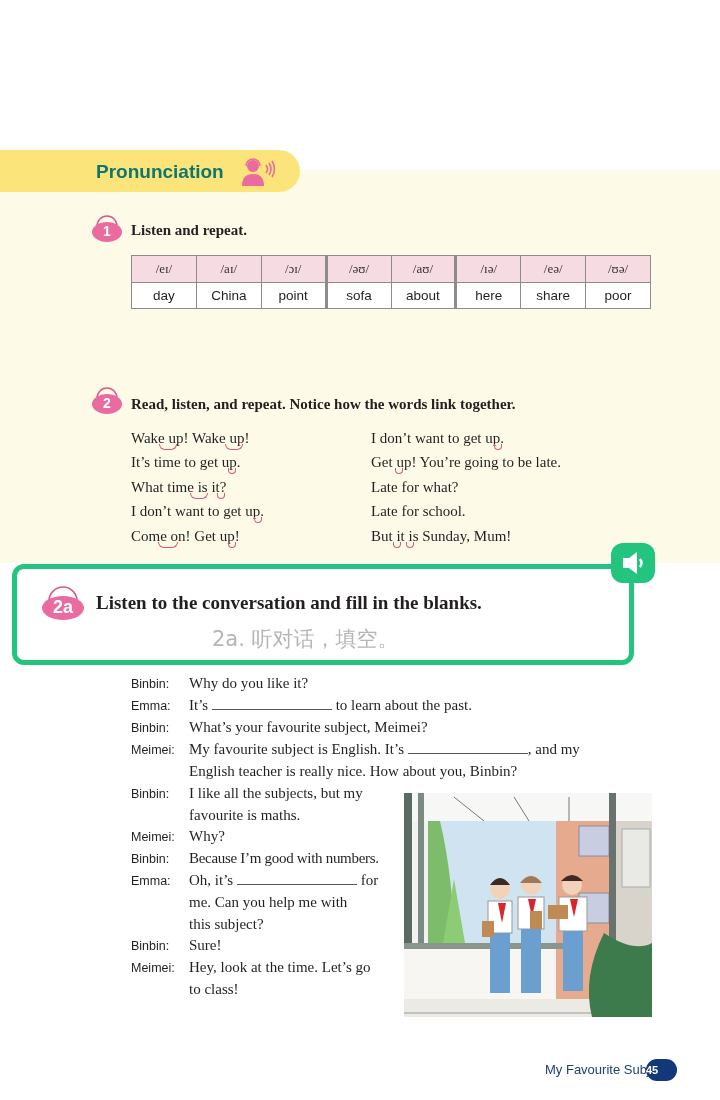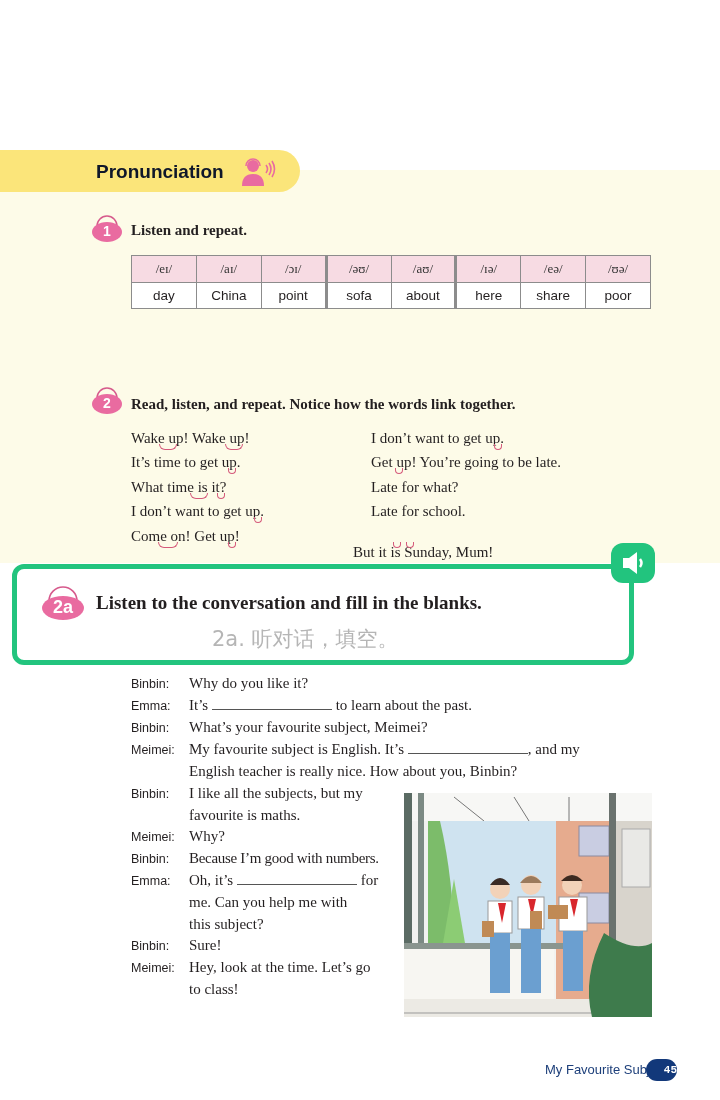--- a/index.html
+++ b/index.html
@@ -2,21 +2,21 @@
 <html><head>
 <meta charset="utf-8">
 <style>
   * { box-sizing: border-box; margin: 0; padding: 0; }
   html, body { width: 720px; height: 1100px; background: #ffffff; overflow: hidden; }
   body { position: relative; font-family: "Liberation Serif", serif; color: #231f20; }
 
   .cream-bg { position: absolute; left: 0; top: 170px; width: 720px; height: 393px; background: #fdfbe8; }
 
   .pron-banner { position: absolute; left: 0; top: 150px; width: 300px; height: 42px; background: #fbe57a; border-radius: 0 22px 22px 0; }
-  .pron-title { position: absolute; left: 96px; top: 161px; font-family: "Liberation Sans", sans-serif; font-weight: bold; font-size: 19px; color: #0f172a; }
+  .pron-title { position: absolute; left: 96px; top: 161px; font-family: "Liberation Sans", sans-serif; font-weight: bold; font-size: 19px; color: #0f766e; }
   .pron-icon { position: absolute; left: 240px; top: 156px; width: 36px; height: 32px; }
 
   .badge { position: absolute; width: 34px; height: 30px; }
   .badge svg { width: 100%; height: 100%; }
   .badge-num { position: absolute; left: 0; top: 10px; width: 100%; text-align: center; font-family: "Liberation Sans", sans-serif; font-weight: bold; color: #fff; font-size: 14px; }
 
   .section-heading { position: absolute; font-weight: bold; font-size: 15px; color: #231f20; }
 
   table.phon { position: absolute; left: 131px; top: 255px; width: 520px; border-collapse: collapse; table-layout: fixed; }
   table.phon td, table.phon th { border: 1px solid #8c8c8c; height: 26.5px; text-align: center; font-family: "Liberation Sans", sans-serif; font-size: 13.5px; color: #231f20; background: #ffffff; font-weight: normal; }
@@ -30,21 +30,21 @@
   .task-title { position: absolute; left: 96px; top: 592px; font-weight: bold; font-size: 19px; color: #231f20; white-space: nowrap; }
   .task-sub { position: absolute; left: 212px; top: 625px; font-family: "DejaVu Sans", sans-serif; font-size: 21px; color: #b5b5b5; white-space: nowrap; }
   .audio-btn { position: absolute; left: 611px; top: 543px; width: 44px; height: 40px; background: #22c47e; border-radius: 12px; }
   .spk { position: absolute; font-family: "Liberation Sans", sans-serif; font-size: 12.5px; color: #231f20; text-align: center; }
   .utt { position: absolute; font-size: 15px; color: #231f20; }
   .blank { display: inline-block; border-bottom: 1px solid #555; vertical-align: baseline; height: 1px; }
 
   .illus { position: absolute; left: 404px; top: 793px; width: 248px; height: 224px; overflow: hidden; }
 
   .footer-text { position: absolute; left: 513px; top: 1062px; font-family: "Liberation Sans", sans-serif; font-size: 13px; color: #1d3f7a; white-space: nowrap; margin-left: 32px; }
-  .page-num { position: absolute; left: 646px; top: 1059px; width: 31px; height: 22px; background: #12387a; border-radius: 11px; color: #fff; font-family: Liberation Mono, monospace; font-weight: bold; font-size: 11px; text-align: right; line-height: 22px; }
+  .page-num { position: absolute; left: 646px; top: 1059px; width: 31px; height: 22px; background: #12387a; border-radius: 11px; color: #fff; font-family: Liberation Sans, sans-serif; font-weight: bold; font-size: 11px; text-align: left; line-height: 22px; }
 </style>
 </head>
 <body>
 
 <div class="cream-bg"></div>
 
 <div class="pron-banner"></div>
 <div class="pron-title">Pronunciation</div>
 <div class="pron-icon">
   <svg viewBox="0 0 36 32" width="36" height="32">
@@ -103,21 +103,21 @@
 <div class="link-line" style="left:131px; top:426px;">Wake up! Wake up!</div>
 <div class="link-line" style="left:131px; top:450px;">It’s time to get up.</div>
 <div class="link-line" style="left:131px; top:475px;">What time is it?</div>
 <div class="link-line" style="left:131px; top:499px;">I don’t want to get up.</div>
 <div class="link-line" style="left:131px; top:524px;">Come on! Get up!</div>
 
 <div class="link-line" style="left:371px; top:426px;">I don’t want to get up.</div>
 <div class="link-line" style="left:371px; top:450px;">Get up! You’re going to be late.</div>
 <div class="link-line" style="left:371px; top:475px;">Late for what?</div>
 <div class="link-line" style="left:371px; top:499px;">Late for school.</div>
-<div class="link-line" style="left:353px; top:524px;margin-top:16px;">But it is Sunday, Mum!</div>
+<div class="link-line" style="left:371px; top:524px;">But it is Sunday, Mum!</div>
 
 <div class="link-arc" style="left:159px; top:444px; width:18px;"></div>
 <div class="link-arc" style="left:225px; top:444px; width:18px;"></div>
 <div class="link-arc" style="left:228px; top:468px; width:8px;"></div>
 <div class="link-arc" style="left:190px; top:493px; width:18px;"></div>
 <div class="link-arc" style="left:217px; top:493px; width:8px;"></div>
 <div class="link-arc" style="left:254px; top:517px; width:8px;"></div>
 <div class="link-arc" style="left:158px; top:542px; width:20px;"></div>
 <div class="link-arc" style="left:228px; top:542px; width:8px;"></div>
 <div class="link-arc" style="left:494px; top:444px; width:8px;"></div>

